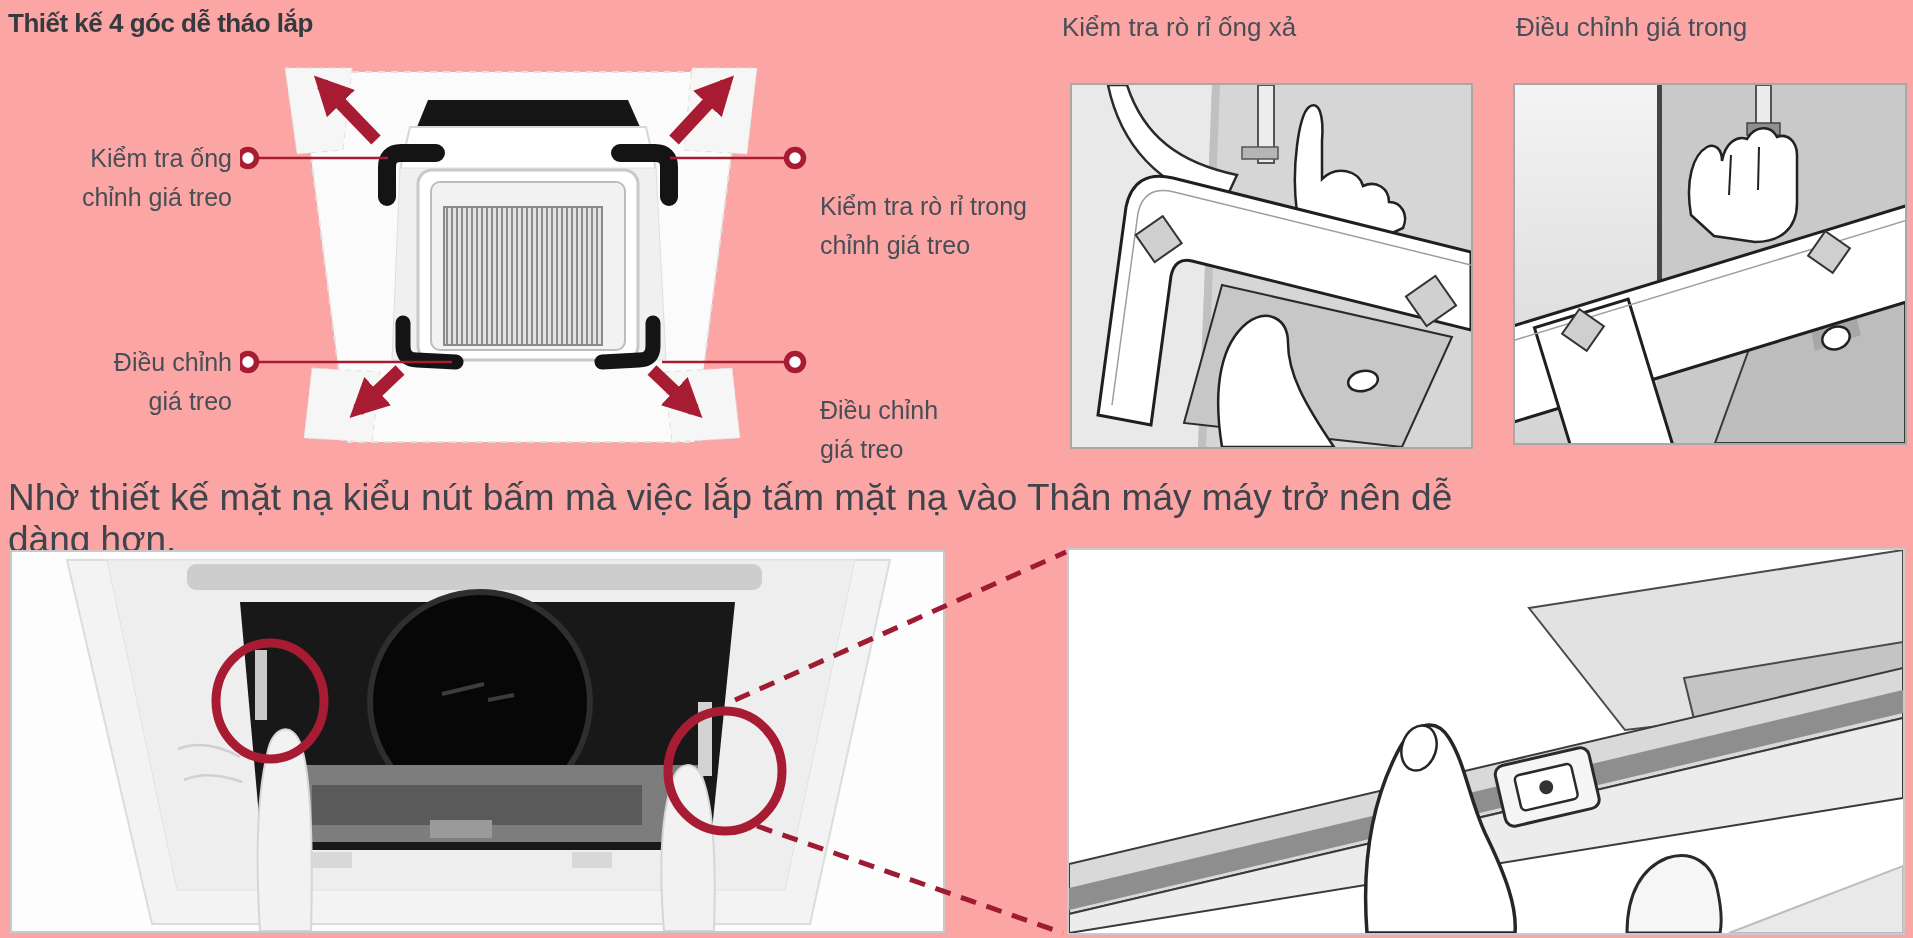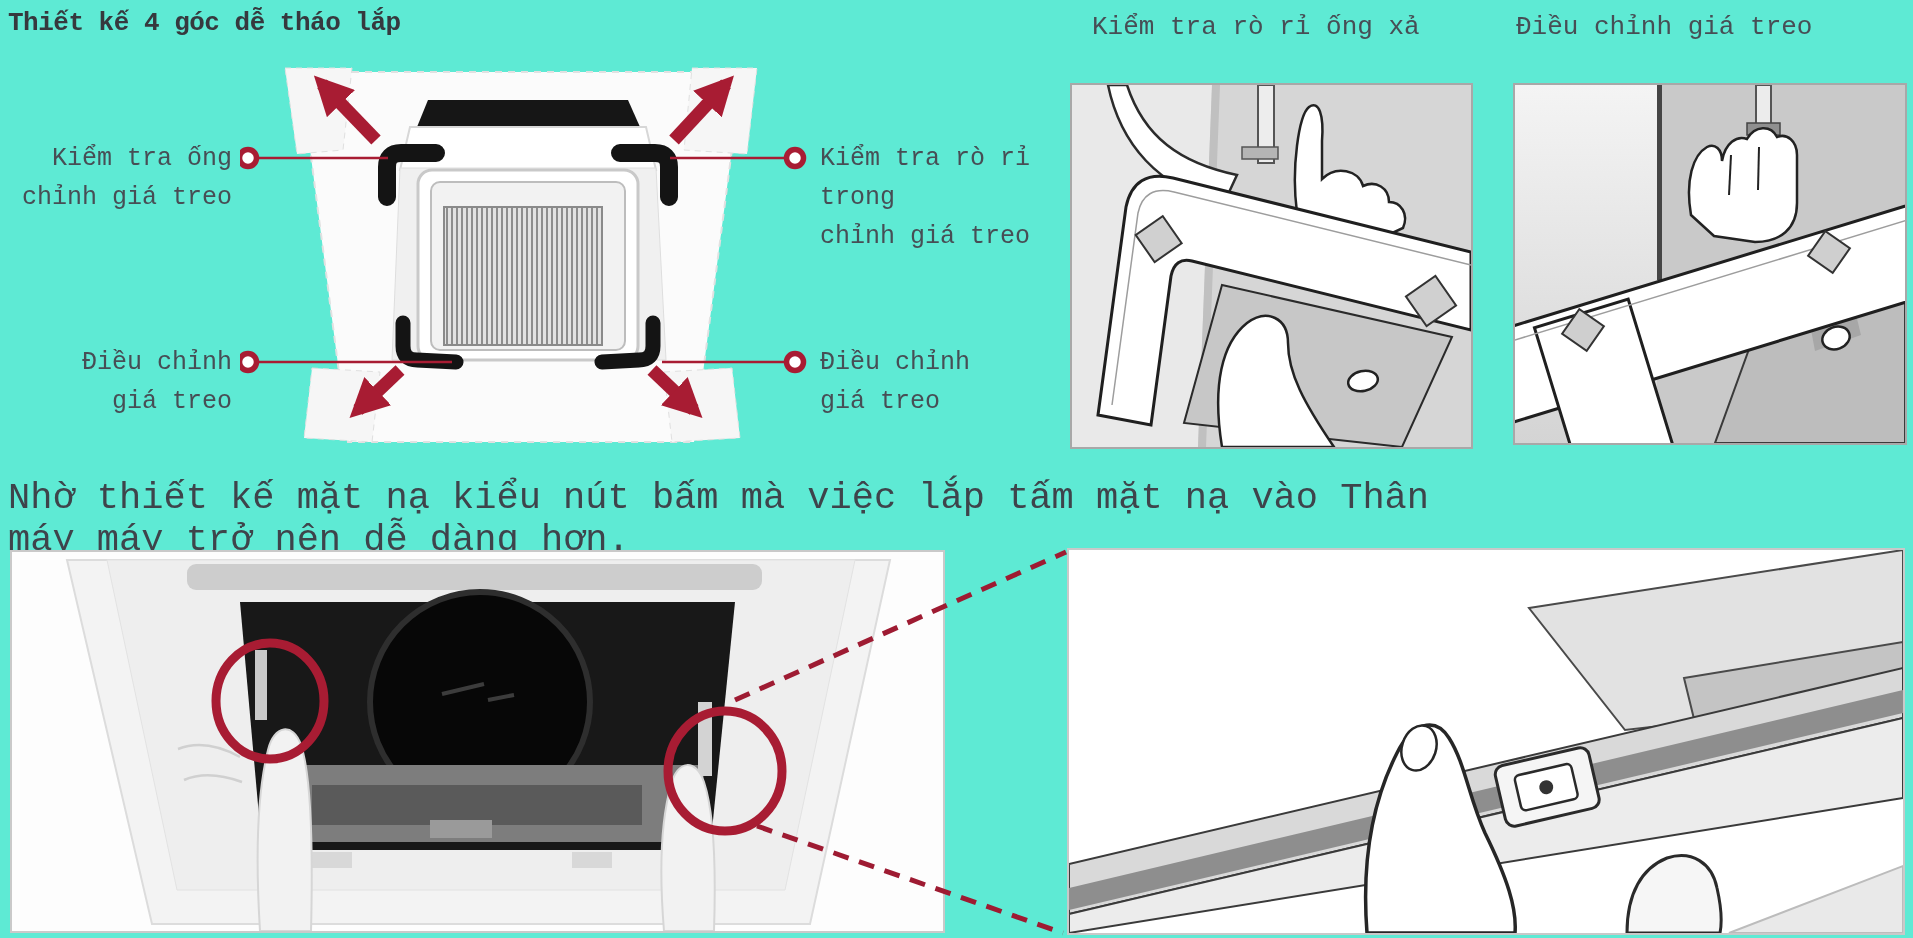--- a/index.html
+++ b/index.html
@@ -1,29 +1,29 @@
 <!DOCTYPE html>
 <html><head>
 <meta charset="utf-8">
 <style>
   html,body{margin:0;padding:0;background:#ffffff;}
   .canvas{
-    position:relative;width:1913px;height:938px;background:#5eead4;overflow:hidden;
-    font-family:Liberation Mono, monospace;color:#40464d;
+    position:relative;width:1913px;height:938px;background:#fca5a5;overflow:hidden;
+    font-family:Liberation Sans, sans-serif;color:#40464d;
   }
   .abs{position:absolute;}
   .title{
     left:8px;top:8px;font-size:26px;font-weight:bold;color:#36393e;letter-spacing:-0.5px;
   }
   .lbl{
     font-size:25px;line-height:39px;color:#474e55;
   }
   .lbl span{display:block;}
   .lbl-left{left:0;width:232px;text-align:right;}
-  .lbl-right{left:820px;width:260px;text-align:left;}
+  .lbl-right{left:820px;width:260px;text-align:left;margin-top:48px;}
   .caption{font-size:26px;color:#474e55;}
   .note{
     left:8px;top:477px;width:1500px;font-size:37px;color:#3e444b;
   }
   .panel{
     background:#fff;border:2px solid #a8a8a8;box-sizing:border-box;overflow:hidden;
   }
   .panel-soft{border:2px solid #c9c9c9;}
   svg{display:block;}
 </style>
@@ -88,22 +88,22 @@
     <line x1="257" y1="158" x2="388" y2="158" stroke="#A81C33" stroke-width="2.5"></line>
     <line x1="670" y1="158" x2="786" y2="158" stroke="#A81C33" stroke-width="2.5"></line>
     <line x1="257" y1="362" x2="452" y2="362" stroke="#A81C33" stroke-width="2.5"></line>
     <line x1="662" y1="362" x2="786" y2="362" stroke="#A81C33" stroke-width="2.5"></line>
     <circle cx="248" cy="158" r="8.5" fill="#ffffff" stroke="#A81C33" stroke-width="5.5"></circle>
     <circle cx="795" cy="158" r="8.5" fill="#ffffff" stroke="#A81C33" stroke-width="5.5"></circle>
     <circle cx="248" cy="362" r="8.5" fill="#ffffff" stroke="#A81C33" stroke-width="5.5"></circle>
     <circle cx="795" cy="362" r="8.5" fill="#ffffff" stroke="#A81C33" stroke-width="5.5"></circle>
   </svg>
 
-  <div class="abs caption" style="left:1062px;top:12px;margin-left:30px;">Kiểm tra rò rỉ ống xả</div>
-  <div class="abs caption" style="left:1516px;top:12px;">Điều chỉnh giá treo</div>
+  <div class="abs caption" style="left:1062px;top:12px;">Kiểm tra rò rỉ ống xả</div>
+  <div class="abs caption" style="left:1516px;top:12px;">Điều chỉnh giá trong</div>
 
   <div class="abs panel" style="left:1070px;top:83px;width:403px;height:366px;">
     <svg width="399" height="362" viewBox="0 0 399 362">
       <rect width="399" height="362" fill="#d6d6d6"></rect>
       <polygon points="0,0 140,0 126,362 0,362" fill="#e9e9e9"></polygon>
       <polygon points="140,0 148,0 134,362 126,362" fill="#c0c0c0"></polygon>
 
       <polygon points="150,200 380,252 330,362 112,338" fill="#c7c7c7" stroke="#2a2a2a" stroke-width="2"></polygon>
       <path d="M150,362 C140,300 150,258 175,238 C195,223 216,233 216,258 C216,288 232,318 262,362 Z" fill="#ffffff" stroke="#222222" stroke-width="2.5"></path>
 

